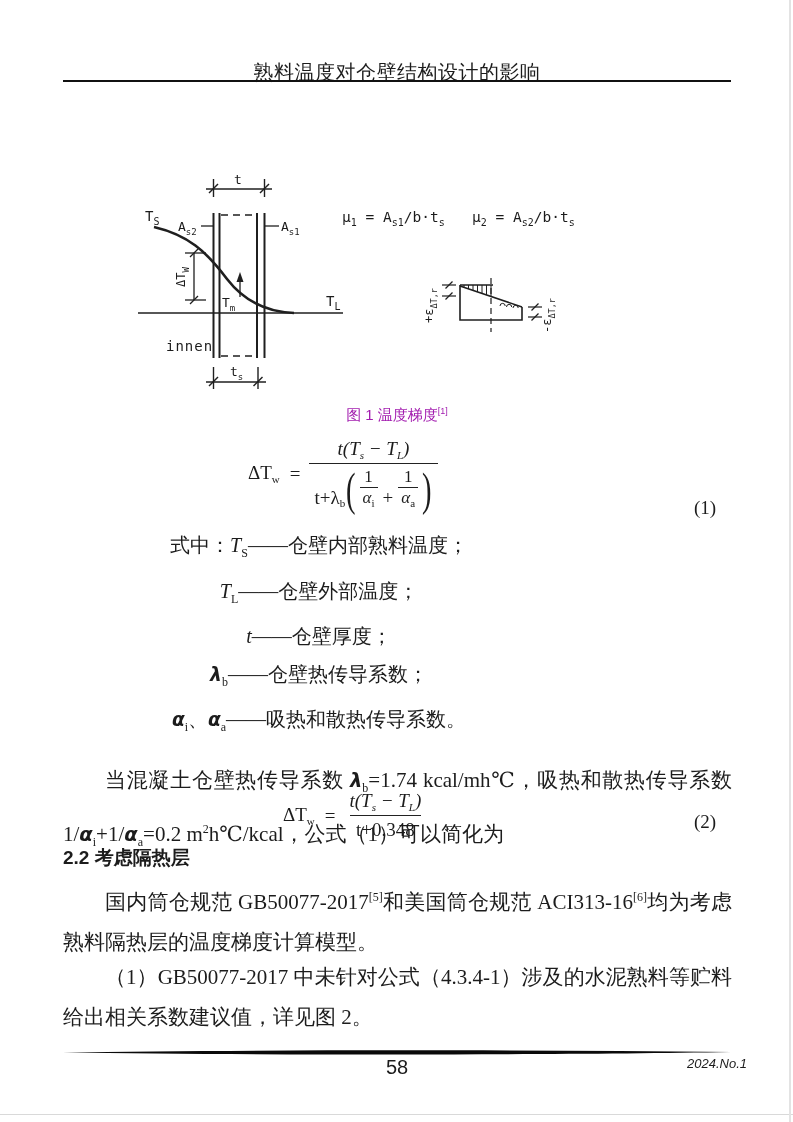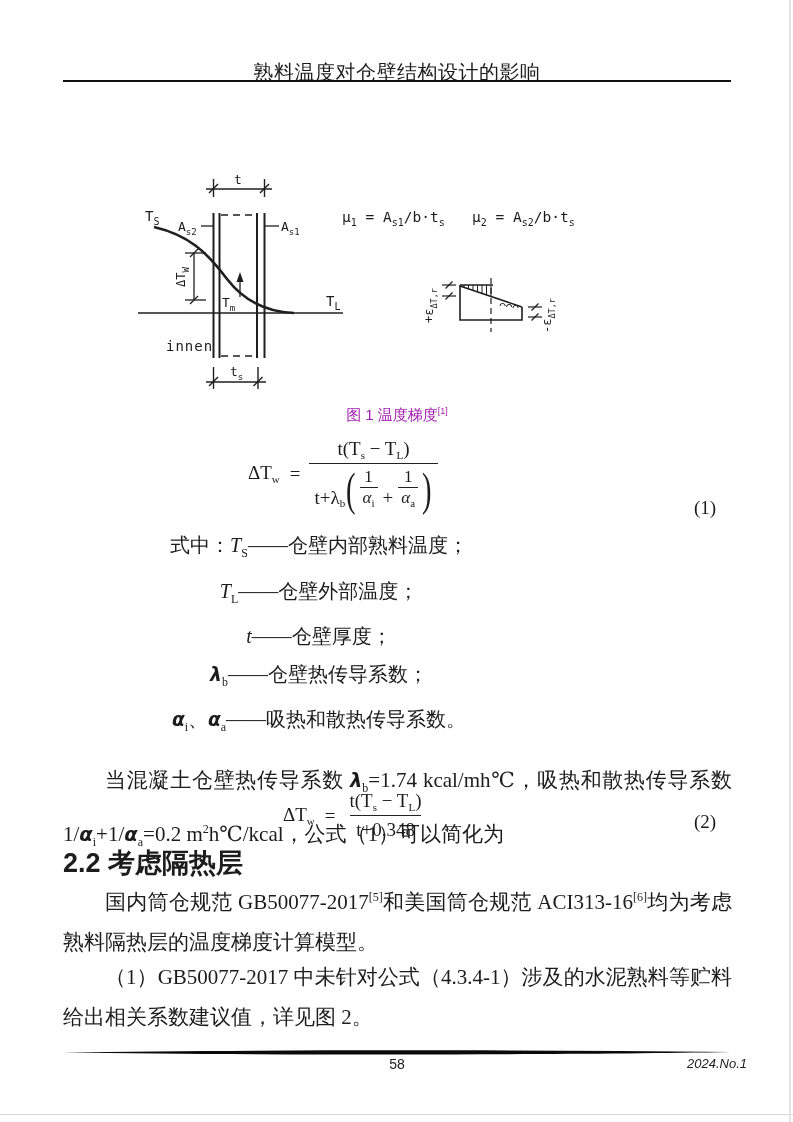--- a/index.html
+++ b/index.html
@@ -26,39 +26,39 @@
 
   .caption{position:absolute;top:406px;left:63px;width:668px;text-align:center;
         font-family:"Liberation Sans","DejaVu Sans",sans-serif;font-size:15px;color:#a21caf;}
   .caption sup{font-size:9px;vertical-align:6px;}
 
   .formula{position:absolute;display:flex;align-items:center;font-size:19px;}
   .formula .lhs{margin-right:6px;}
   .formula .eqs{margin:0 4px;}
   .formula sub{font-size:11px;vertical-align:-4px;}
   .frac{display:inline-flex;flex-direction:column;align-items:center;margin-left:4px;}
-  .frac .num{padding:0 6px 2px;white-space:nowrap;}
+  .frac .num{padding:0 6px 2px;white-space:nowrap;font-style:italic;}
   .frac .den{border-top:1.4px solid #222;padding:3px 6px 0;display:inline-flex;
         align-items:flex-end;white-space:nowrap;}
   .bigp{font-size:46px;font-weight:300;line-height:0.8;transform:scaleX(0.62);
         display:inline-block;margin:0 -2px;}
   .sfrac{display:inline-flex;flex-direction:column;align-items:center;font-size:17px;margin:0 3px;line-height:1.15;}
   .sfrac .sden{border-top:1.2px solid #222;padding:0 3px;}
   .plus{margin:0 2px;}
   .eqno{position:absolute;left:694px;font-size:19px;}
 
   .where{position:absolute;left:63px;top:527px;width:512px;text-align:center;
         font-size:20px;line-height:37.6px;}
 
   .h22{position:absolute;left:63px;top:845px;font-family:"Liberation Sans","DejaVu Sans",sans-serif;
-        font-weight:bold;font-size:27px;}
+        font-weight:bold;font-size:19px;}
 
   .footer-rule{position:absolute;left:63px;top:1049px;width:668px;height:7px;}
   .footer-page{position:absolute;left:63px;top:1056px;width:668px;text-align:center;
-        font-family:"Liberation Sans","DejaVu Sans",sans-serif;font-size:14px;}
+        font-family:"Liberation Sans","DejaVu Sans",sans-serif;font-size:20px;}
   .footer-issue{position:absolute;top:1056px;right:46px;
         font-family:"Liberation Sans","DejaVu Sans",sans-serif;font-size:13px;font-style:italic;}
 </style>
 </head>
 <body>
 
 <div class="page">
 
   <div class="header-title">熟料温度对仓壁结构设计的影响</div>
   <div class="header-rule"></div>

